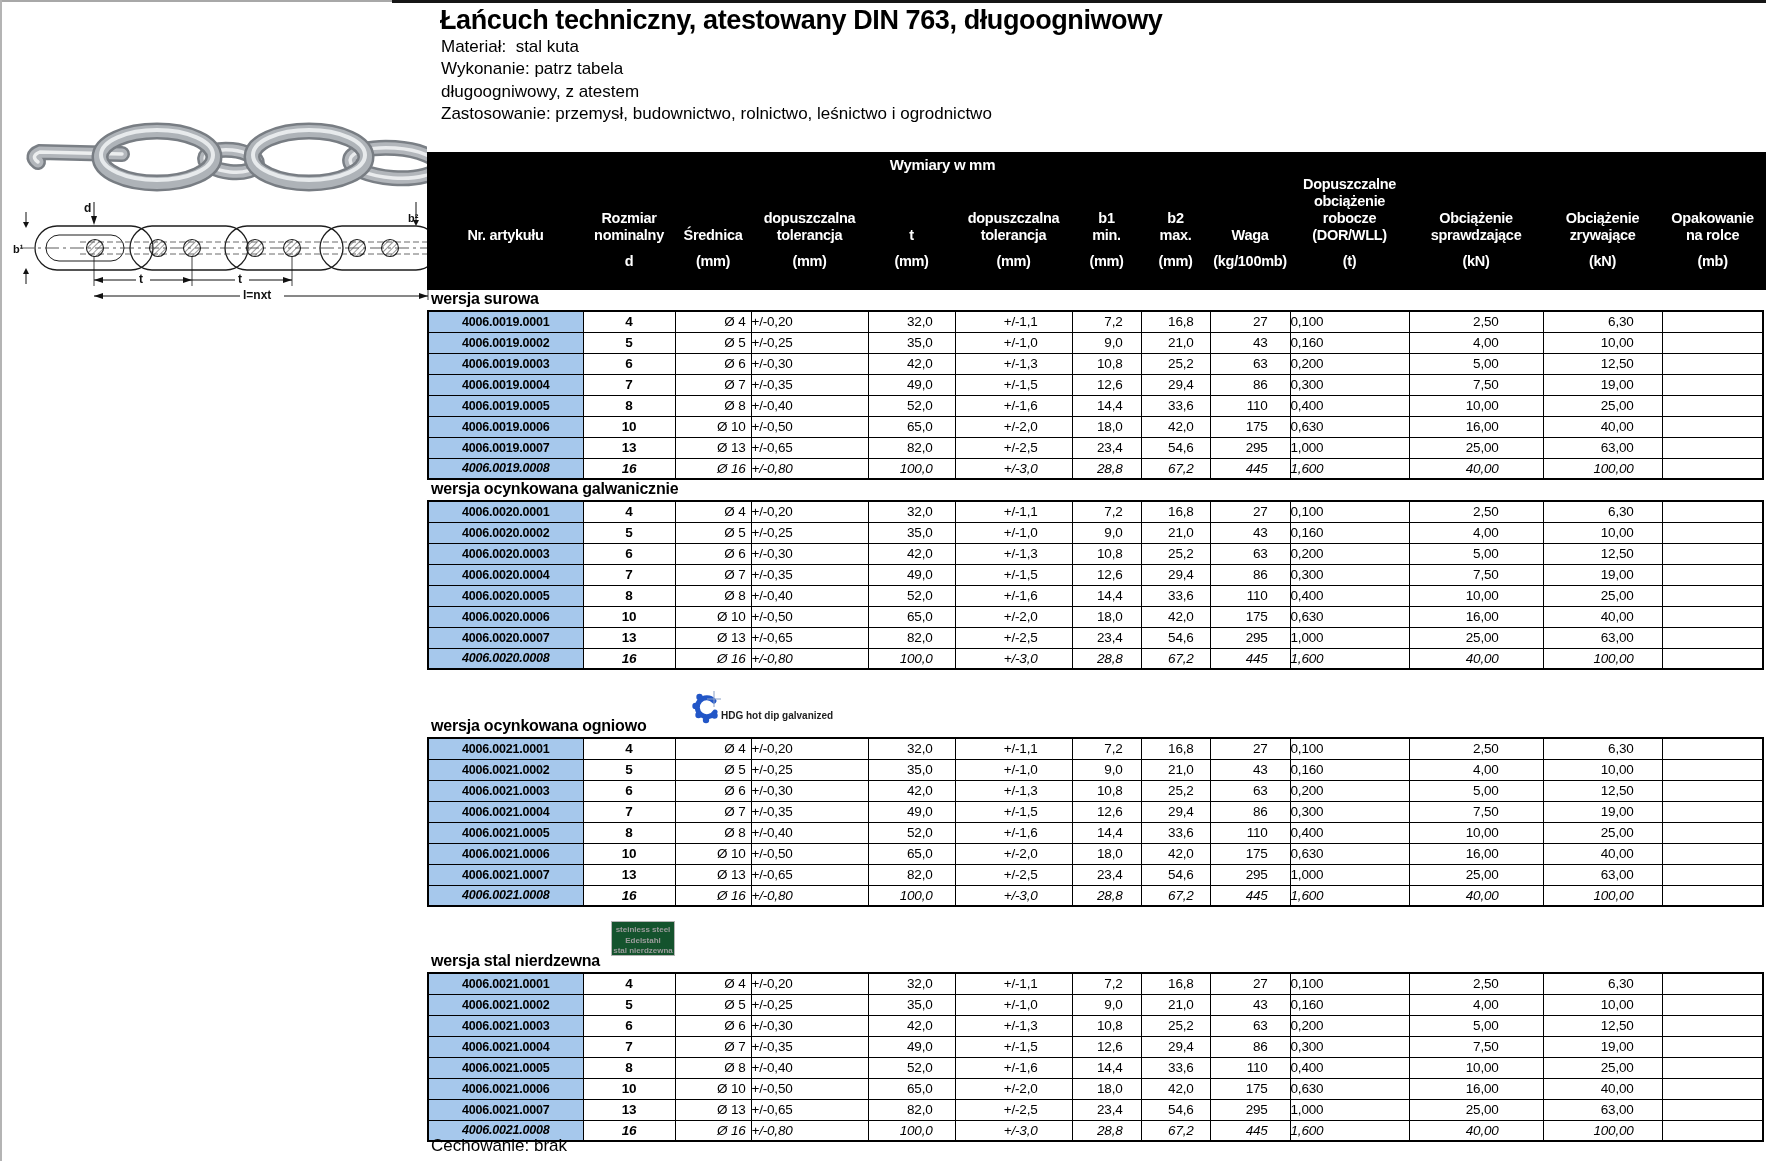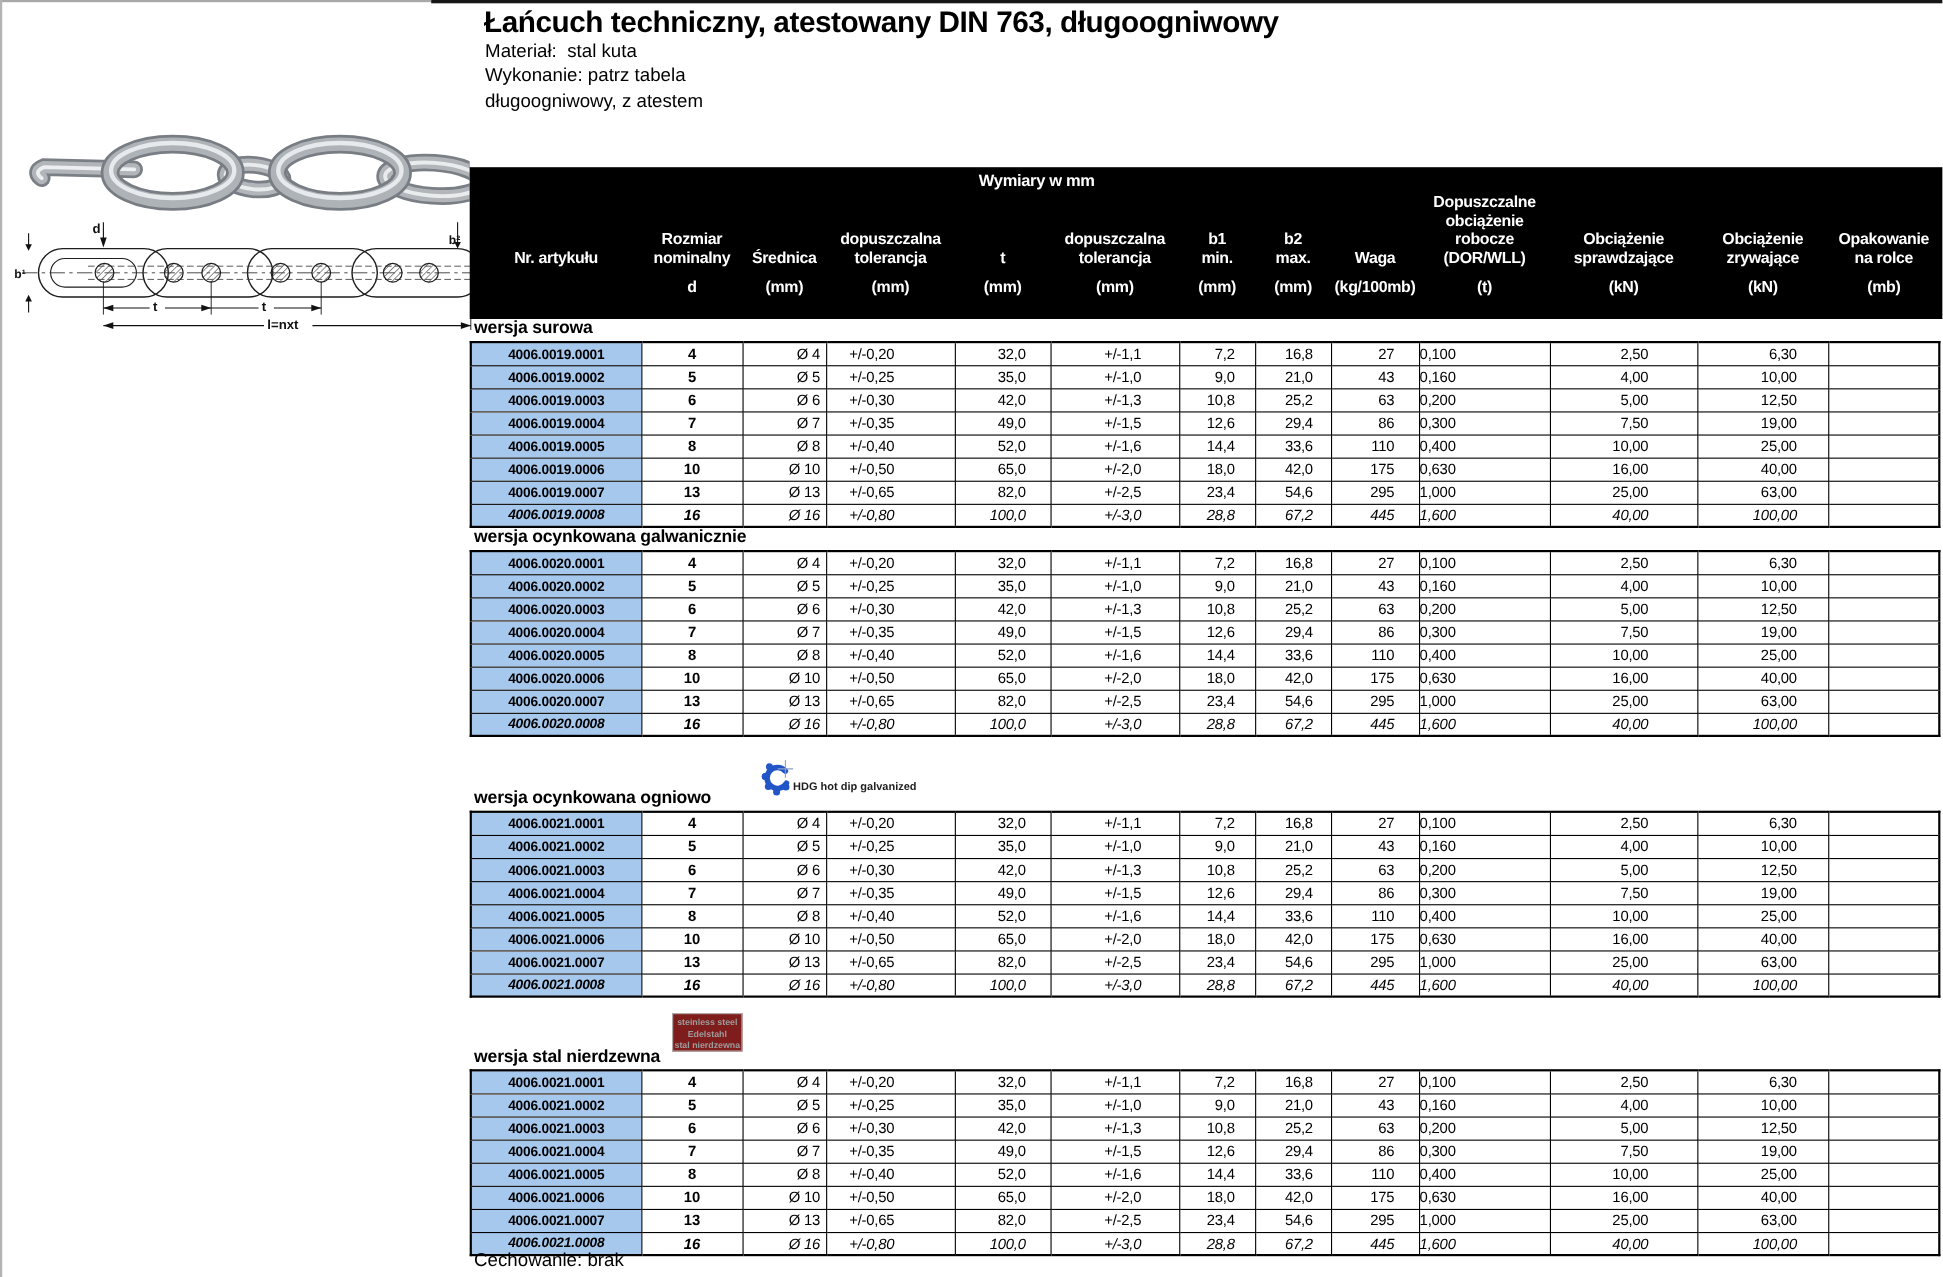--- a/index.html
+++ b/index.html
@@ -49,41 +49,41 @@
     padding:0; background:#fff; white-space:nowrap;
   }
   tbody tr.data td:first-child { border-left-width:2px; }
   tbody tr.data td:last-child  { border-right-width:2px; }
   tbody tr.data.first td { border-top-width:2px; }
   tbody tr.data.last td  { border-bottom-width:2px;font-style:italic; }
 
   tbody tr.data td:nth-child(1){ background:#a6c8ec; font-weight:bold; font-size:12.5px; text-align:center; }
   tbody tr.data td:nth-child(2){ font-weight:bold; text-align:center; }
   tbody tr.data td:nth-child(3){ text-align:right; padding-right:5px; }
-  tbody tr.data td:nth-child(4){ text-align:center; padding-right:34px; }
+  tbody tr.data td:nth-child(4){ text-align:left; padding-right:34px; }
   tbody tr.data td:nth-child(5){ text-align:right; padding-right:22px; }
   tbody tr.data td:nth-child(6){ text-align:right; padding-right:34px; }
   tbody tr.data td:nth-child(7){ text-align:right; padding-right:18px; }
   tbody tr.data td:nth-child(8){ text-align:right; padding-right:16px; }
   tbody tr.data td:nth-child(9){ text-align:right; padding-right:22px; }
   tbody tr.data td:nth-child(10){ text-align:left; padding-right:36px; }
   tbody tr.data td:nth-child(11){ text-align:right; padding-right:44px; }
   tbody tr.data td:nth-child(12){ text-align:right; padding-right:28px; }
 
   .photo   { position:absolute; left:22px;  top:110px; }
   .drawing { position:absolute; left:10px;  top:200px; }
 
   .badge-hdg { position:absolute; left:692px; top:690px; width:170px; height:36px; }
   .badge-hdg .hdg-text {
     position:absolute; left:29px; top:20px; font-size:10px; font-weight:bold; color:#1d1d1d;
     white-space:nowrap; letter-spacing:0px;
   }
   .badge-ss {
     position:absolute; left:611px; top:921px; width:64px; height:35px; box-sizing:border-box;
-    background:#7f1d1d; border:1px solid #b5b5b5; text-align:center;
+    background:#14532d; border:1px solid #b5b5b5; text-align:center;
     font-size:8px; font-weight:bold; color:#9c9c9c; line-height:10.5px; padding-top:3px;
   }
   .footer { position:absolute; left:431px; top:1136px; font-size:17px; }
 </style>
 </head>
 <body>
 
 <div class="edge-top-left"></div>
 <div class="edge-top-right"></div>
 <div class="edge-left"></div>
@@ -175,20 +175,21 @@
   <rect x="230" y="88" width="44" height="13" fill="#fff"></rect>
   <text x="233" y="99" font-size="12" font-weight="bold" fill="#111">l=nxt</text>
 </svg>
 
 <div class="title">Łańcuch techniczny, atestowany DIN 763, długoogniwowy</div>
 
 <div class="meta">
   <div>Materiał:  stal kuta</div>
   <div>Wykonanie: patrz tabela</div>
   <div>długoogniwowy, z atestem</div>
+  <div>Zastosowanie: przemysł, budownictwo, rolnictwo, leśnictwo i ogrodnictwo</div>
 </div>
 
 <div class="header-band"></div>
 
 <table class="chain">
   <colgroup>
     <col style="width:155px">
       <col style="width:92px">
       <col style="width:76px">
       <col style="width:117px">

